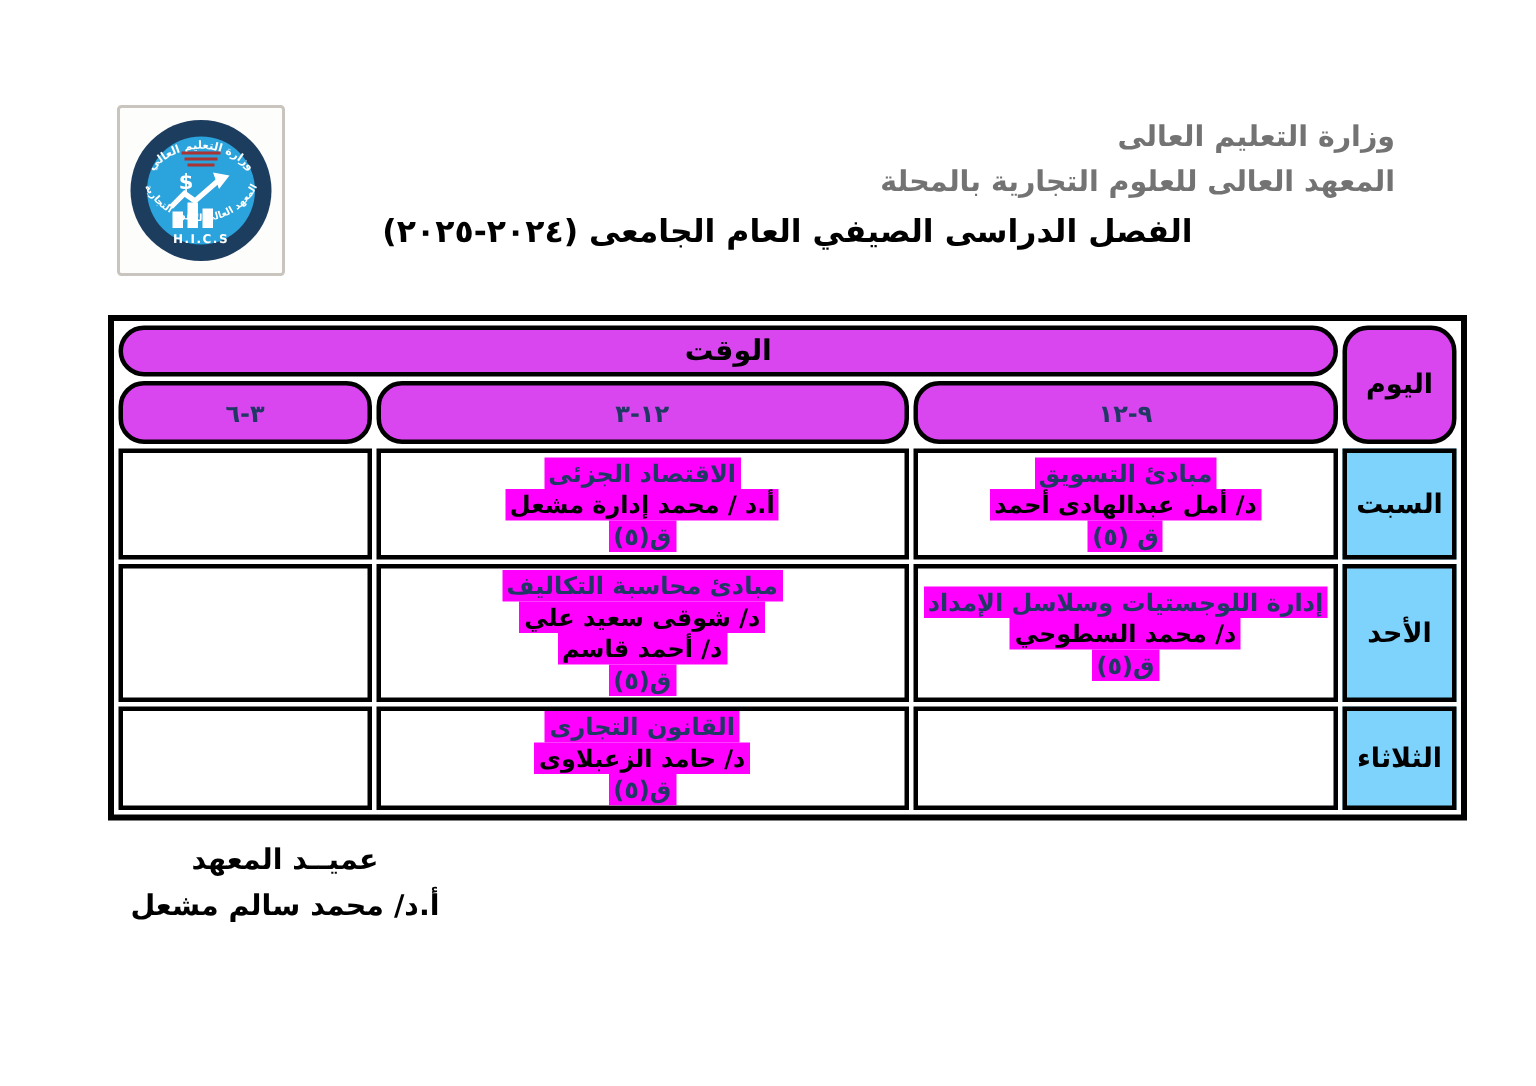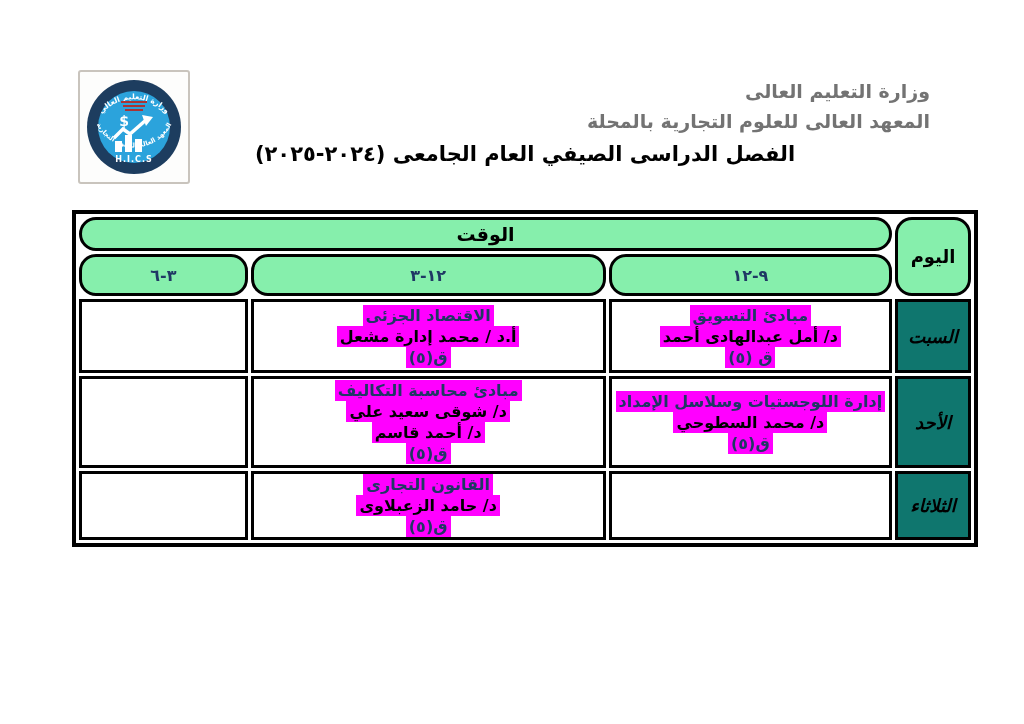--- a/index.html
+++ b/index.html
@@ -18,25 +18,25 @@
   
   .title-block{position:absolute;left:72px;top:137px;width:906px;text-align:center;
                font-size:21px;line-height:34px;}
   .t-blue{color:#2121bd;}
   .t-red{color:#c00000;}
 
   
   table.schedule{position:absolute;left:72px;top:210px;width:906px;table-layout:fixed;
                  border-collapse:separate;border-spacing:3px;background:#fff;border:4px solid #000;}
   table.schedule td{border:3px solid #000;text-align:center;vertical-align:middle;padding:0;overflow:hidden;}
-  .hdr{background:#86efac;border-radius:17px;}
+  .hdr{background:#d946ef;border-radius:17px;}
   .time-h{height:28px;font-size:19px;color:#000;}
   .day-h{font-size:18px;color:#000;}
   .slot-h{height:36px;font-size:16px;color:#1f3864;margin-top:33px;}
-  .day-cell{background:#0f766e;font-size:18px;color:#000;font-style:italic;}
+  .day-cell{background:#7dd3fc;font-size:18px;color:#000;}
   .slot-cell{background:#fff;font-size:16px;}
   tbody tr:nth-child(1) td{height:68px;}
   tbody tr:nth-child(2) td{height:86px;}
   tbody tr:nth-child(3) td{height:62px;}
   .line{line-height:21px;}
   .hl{background:#ff00ff;padding:0 3px;display:inline-block;text-align:center;}
   .navy{color:#1f3864;}
   .black{color:#000;}
 
   
@@ -141,14 +141,18 @@
           <td class="slot-cell">
             <div class="line"><span class="hl navy">القانون التجارى</span></div>
             <div class="line"><span class="hl black">د/ حامد الزعبلاوى</span></div>
             <div class="line"><span class="hl navy" dir="ltr">ق(٥)</span></div>
           </td>
           <td class="slot-cell"></td>
         </tr>
       </tbody>
   </table>
 
+  <div class="footer">
+    <div>عميــد المعهد</div>
+    <div>أ.د/ محمد سالم مشعل</div>
+  </div>
 
 </div>
 
 </body></html>

